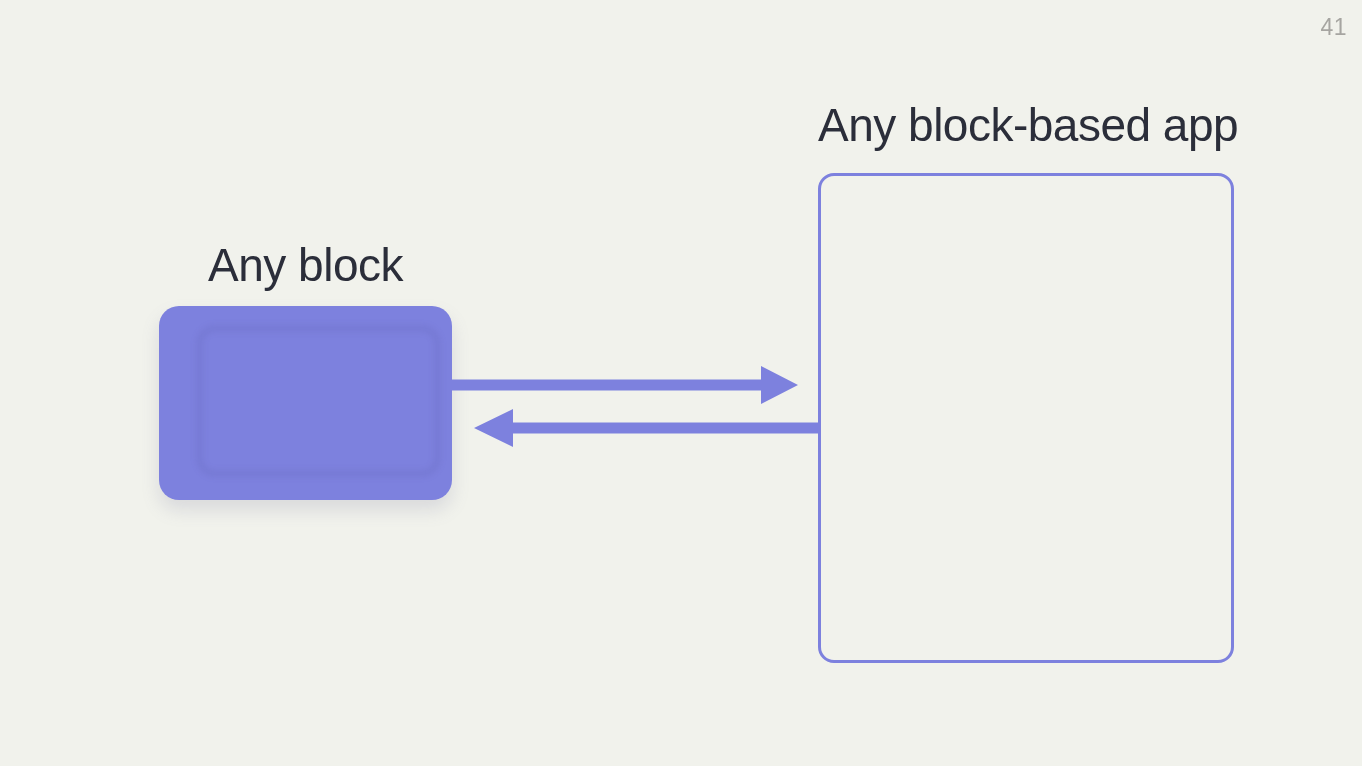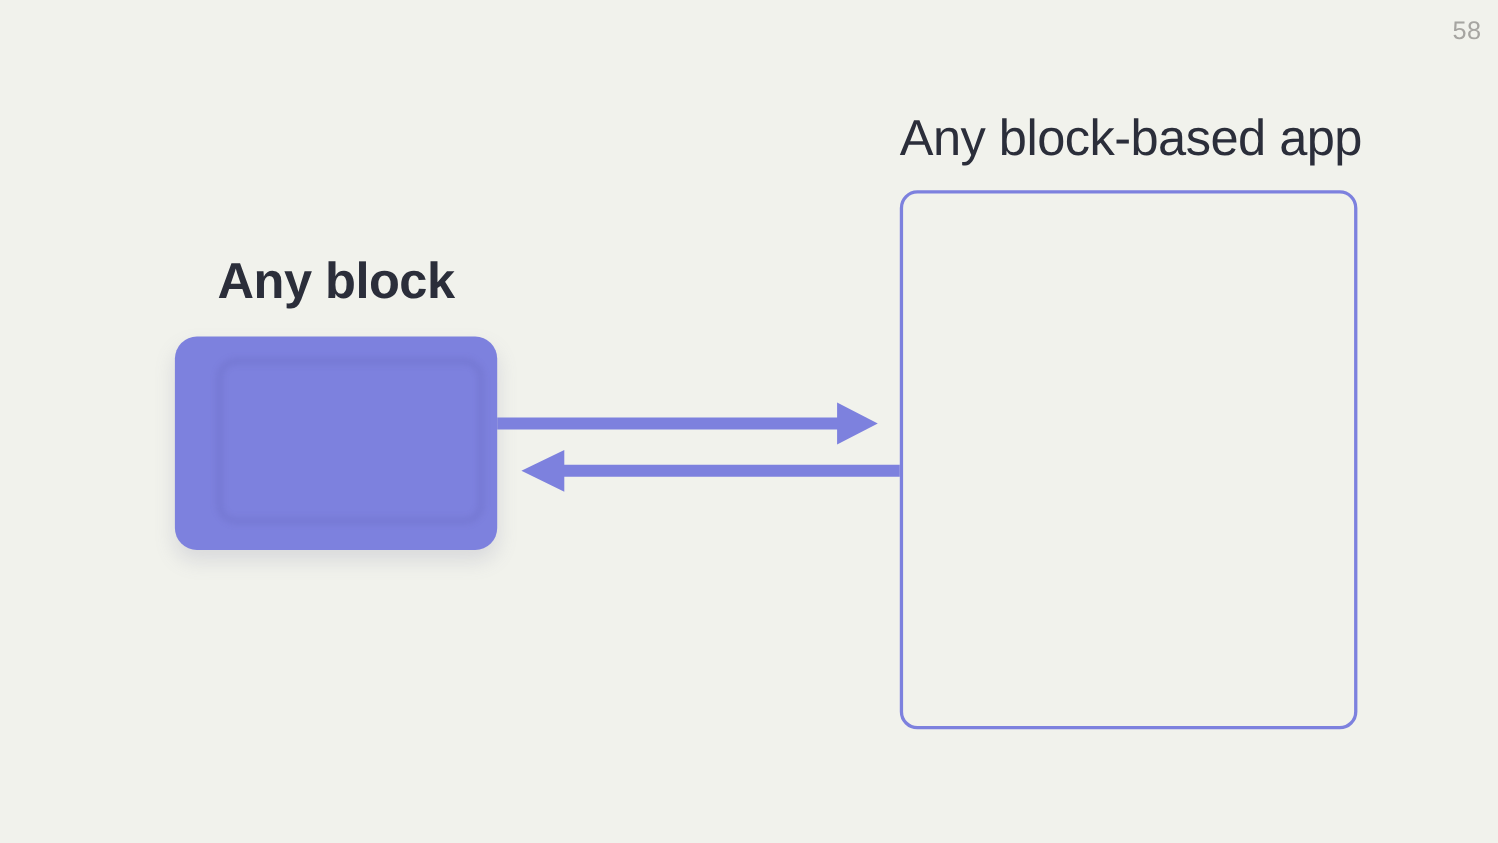--- a/index.html
+++ b/index.html
@@ -35,27 +35,27 @@
     text-align: right;
     white-space: nowrap;
     font-size: 46px;
     font-weight: 500;
     color: #2b2e3a;
     letter-spacing: -0.5px;
   }
 
   .block-label {
     position: absolute;
-    top: 228px;
+    top: 238px;
     left: 159px;
     width: 293px;
     text-align: center;
     white-space: nowrap;
     font-size: 46px;
-    font-weight: 700;
+    font-weight: 400;
     color: #2b2e3a;
     letter-spacing: -0.5px;
   }
 
   .any-block {
     position: absolute;
     left: 159px;
     top: 306px;
     width: 293px;
     height: 194px;
@@ -93,21 +93,21 @@
     width: 1362px;
     height: 766px;
     pointer-events: none;
   }
 </style>
 </head>
 <body>
 
 <div class="slide">
 
-  <div class="page-number">58</div>
+  <div class="page-number">41</div>
 
   <div class="app-title">Any block-based app</div>
 
   <div class="block-label">Any block</div>
 
   <div class="any-block">
     <div class="block-inner"></div>
   </div>
 
   <div class="app-box"></div>

